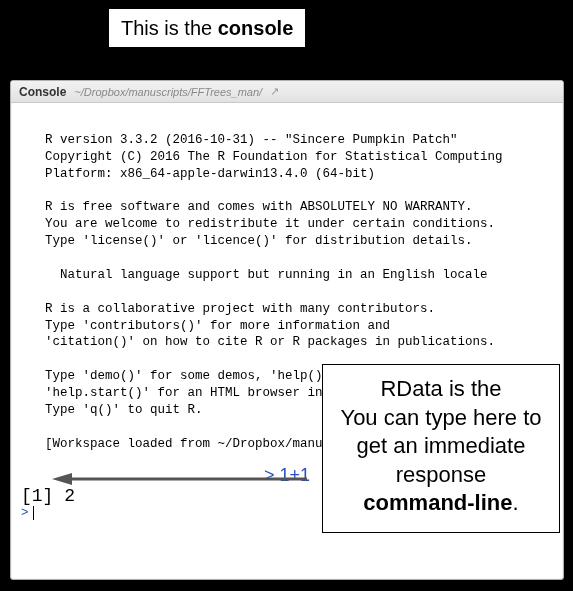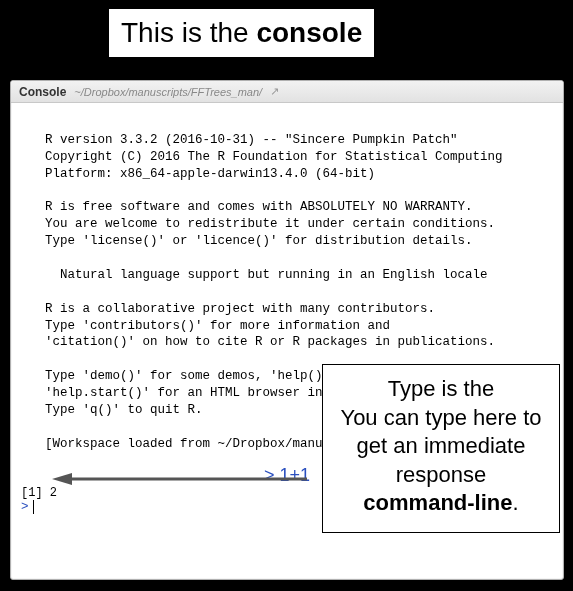--- a/index.html
+++ b/index.html
@@ -8,21 +8,21 @@
       height: 591px;
       background: #000;
       position: relative;
       font-family: -apple-system, Helvetica, Arial, sans-serif;
     }
     .label-box {
       position: absolute;
       background: #fff;
       border: 1px solid #000;
       padding: 6px 12px;
-      font-size: 28px;
+      font-size: 20px;
       line-height: 1.3;
       z-index: 10;
     }
     .label-top {
       top: 8px;
       left: 108px;
     }
     .label-bottom {
       top: 364px;
       left: 322px;
@@ -82,21 +82,21 @@
     .prompt-line {
       color: #2a4fbf;
       font-family: Liberation Sans, sans-serif;
       font-size: 18px;
       padding: 0 10px;
       text-align: center;
     }
     .output-line {
       color: #000;
       font-family: "Courier New", Courier, monospace;
-      font-size: 12px;
+      font-size: 18px;
       padding: 0 10px;
     }
     .input-row {
       display: flex;
       align-items: center;
       font-family: "Courier New", Courier, monospace;
       font-size: 12.5px;
       padding: 0 10px;
     }
     .prompt-sym {
@@ -170,18 +170,18 @@
     <input class="cmd-input" value="" style="">
   </div>
 </div>
 
 <svg class="arrow" viewBox="0 0 255 12">
   <line x1="18" y1="6" x2="255" y2="6" stroke="#555" stroke-width="3"></line>
   <polygon points="0,6 20,0 20,12" fill="#555"></polygon>
 </svg>
 
 <div class="label-box label-bottom">
-  <div>Type is the</div>
+  <div>RData is the</div>
   <div>You can type here to get an immediate response</div>
   <div>
     <span class="bold">command-line</span><span>.</span>
   </div>
 </div>
 
 </body></html>

